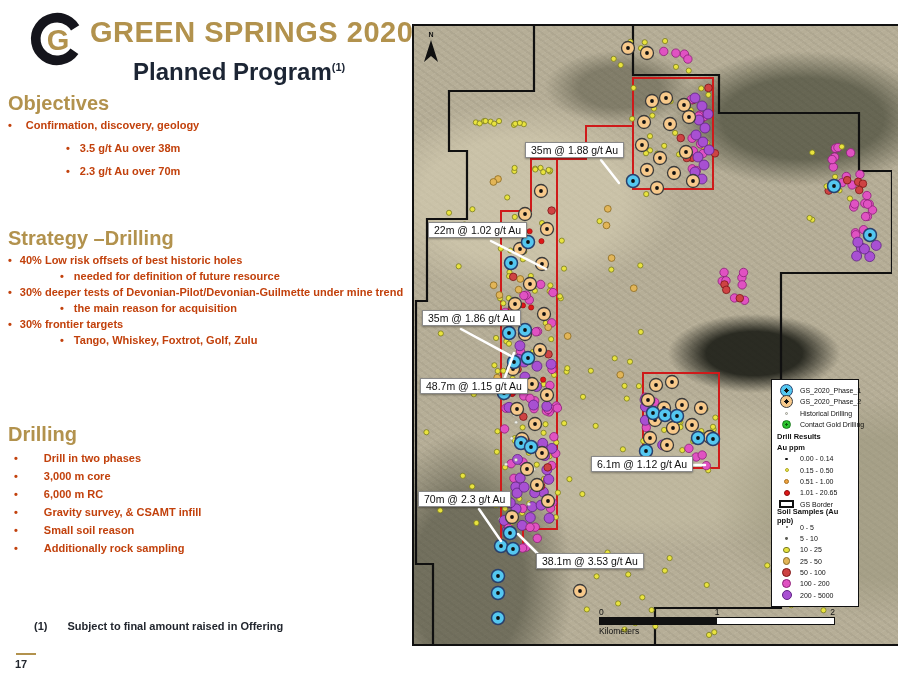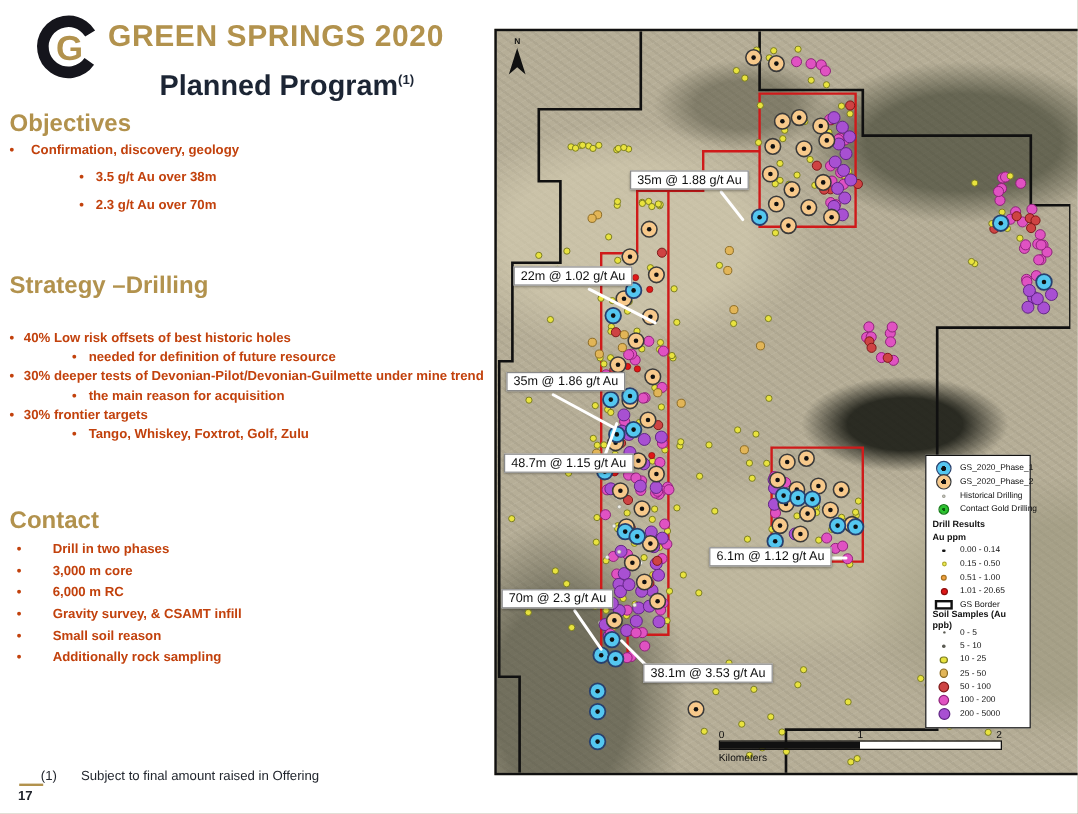--- a/index.html
+++ b/index.html
@@ -1,44 +1,44 @@
 <!DOCTYPE html>
 <html><head>
 <meta charset="utf-8">
 <style>
   html,body{margin:0;padding:0}
   body{width:898px;height:678px;position:relative;background:#fff;overflow:hidden;
        font-family:"Liberation Sans",sans-serif;color:#1b2433}
 
   
   #logo{position:absolute;left:28px;top:10px;width:58px;height:58px}
-  #title{position:absolute;left:90px;top:16px;font-size:25px;font-weight:bold;
+  #title{position:absolute;left:90px;top:16px;font-size:29px;font-weight:bold;
          color:#b2924d;letter-spacing:.5px;white-space:nowrap}
   #subtitle{position:absolute;left:133px;top:58px;font-size:24px;font-weight:bold;color:#1c2534}
   #subtitle .sup{font-size:11px;vertical-align:super}
 
   #sections{position:absolute;left:8px;top:0;width:402px}
   .section{position:absolute;left:0;width:402px}
   .sec0{top:92px}.sec1{top:227px}.sec2{top:423px}
   .sec-heading{font-size:20px;font-weight:bold;color:#b2924d}
   .sec0 .sec-heading{margin-bottom:4px}
-  .sec1 .sec-heading{margin-bottom:26px}
+  .sec1 .sec-heading{margin-bottom:4px}
   .sec2 .sec-heading{margin-bottom:6px}
   .bullet{font-size:11px;font-weight:bold;color:#c2410c;line-height:1.27}
   .sec0 .bullet{margin-bottom:9px}
   .sec1 .bullet{margin-bottom:2px}
   .sec2 .bullet{margin-bottom:4px}
   .dot{margin-right:8px}
   .sec0 .l1 .dot{margin-right:14px}
   .sec2 .l1 .dot{margin-left:6px;margin-right:26px}
   .l2{padding-left:58px}
   .sec1 .l2{padding-left:52px}
   .l2 .dot{margin-right:10px}
 
-  #footnote{position:absolute;left:34px;top:641px;font-size:11px;font-weight:normal;color:#22262e}
+  #footnote{position:absolute;left:34px;top:620px;font-size:11px;font-weight:bold;color:#22262e}
   #footnote .fm{margin-right:20px}
   #pageline{position:absolute;left:16px;top:653px;width:20px;height:2px;background:#b2924d}
   #pagenum{position:absolute;left:15px;top:658px;font-size:11px;font-weight:bold;color:#22262e}
 
   
   #map{position:absolute;left:412px;top:24px;width:544px;height:622px;
        border:2px solid #101010;box-sizing:border-box;
        background-color:#b6ae97;
        background-image:
         radial-gradient(ellipse 120px 55px at 63% 53%, rgba(18,20,14,.85) 0 40%, rgba(18,20,14,0) 72%),
@@ -92,21 +92,21 @@
     <div class="section sec1">
       <div class="sec-heading">Strategy –Drilling</div>
       <div class="bullet l1"><span class="dot">•</span><span class="txt">40% Low risk offsets of best historic holes</span></div>
       <div class="bullet l2"><span class="dot">•</span><span class="txt">needed for definition of future resource</span></div>
       <div class="bullet l1"><span class="dot">•</span><span class="txt">30% deeper tests of Devonian-Pilot/Devonian-Guilmette under mine trend</span></div>
       <div class="bullet l2"><span class="dot">•</span><span class="txt">the main reason for acquisition</span></div>
       <div class="bullet l1"><span class="dot">•</span><span class="txt">30% frontier targets</span></div>
       <div class="bullet l2"><span class="dot">•</span><span class="txt">Tango, Whiskey, Foxtrot, Golf, Zulu</span></div>
     </div>
     <div class="section sec2">
-      <div class="sec-heading">Contact</div>
+      <div class="sec-heading">Drilling</div>
       <div class="bullet l1"><span class="dot">•</span><span class="txt">Drill in two phases</span></div>
       <div class="bullet l1"><span class="dot">•</span><span class="txt">3,000 m core</span></div>
       <div class="bullet l1"><span class="dot">•</span><span class="txt">6,000 m RC</span></div>
       <div class="bullet l1"><span class="dot">•</span><span class="txt">Gravity survey, &amp; CSAMT infill</span></div>
       <div class="bullet l1"><span class="dot">•</span><span class="txt">Small soil reason</span></div>
       <div class="bullet l1"><span class="dot">•</span><span class="txt">Additionally rock sampling</span></div>
     </div>
   </div>
 
 <div id="footnote">

